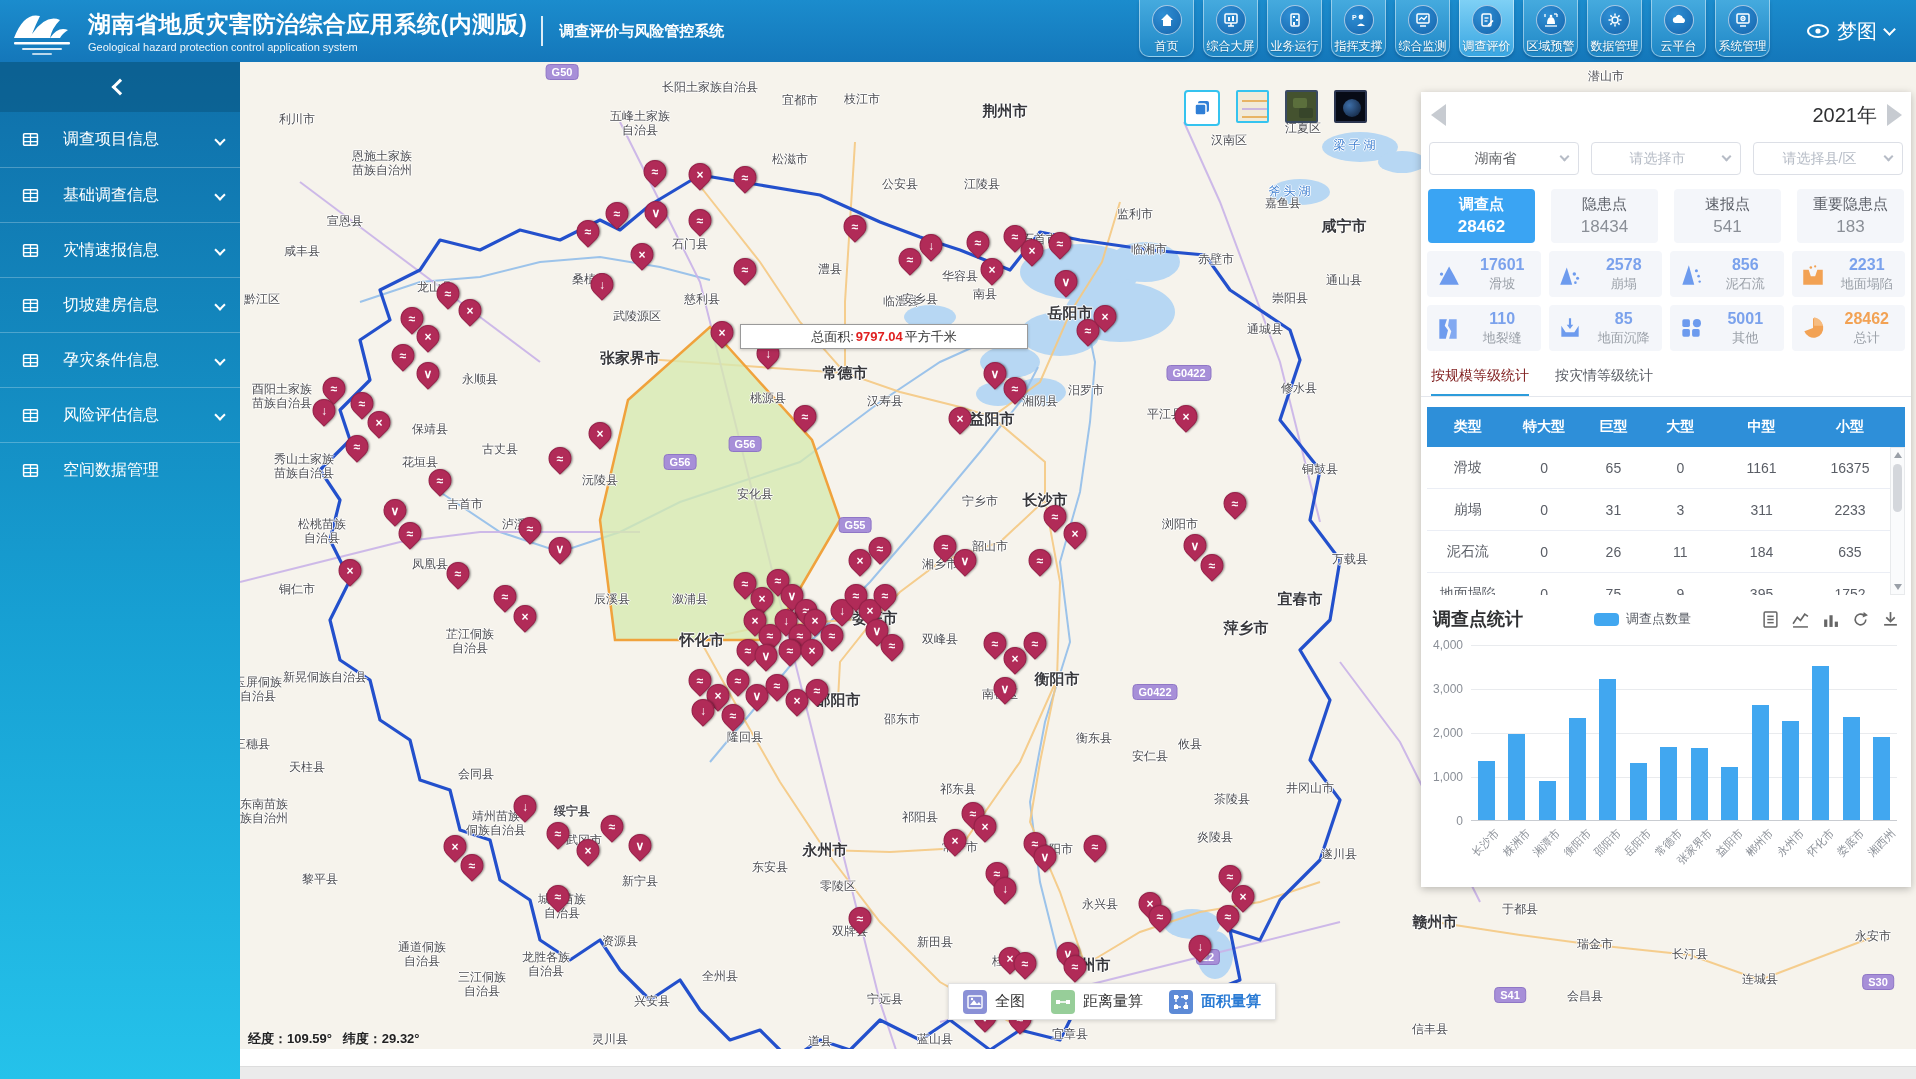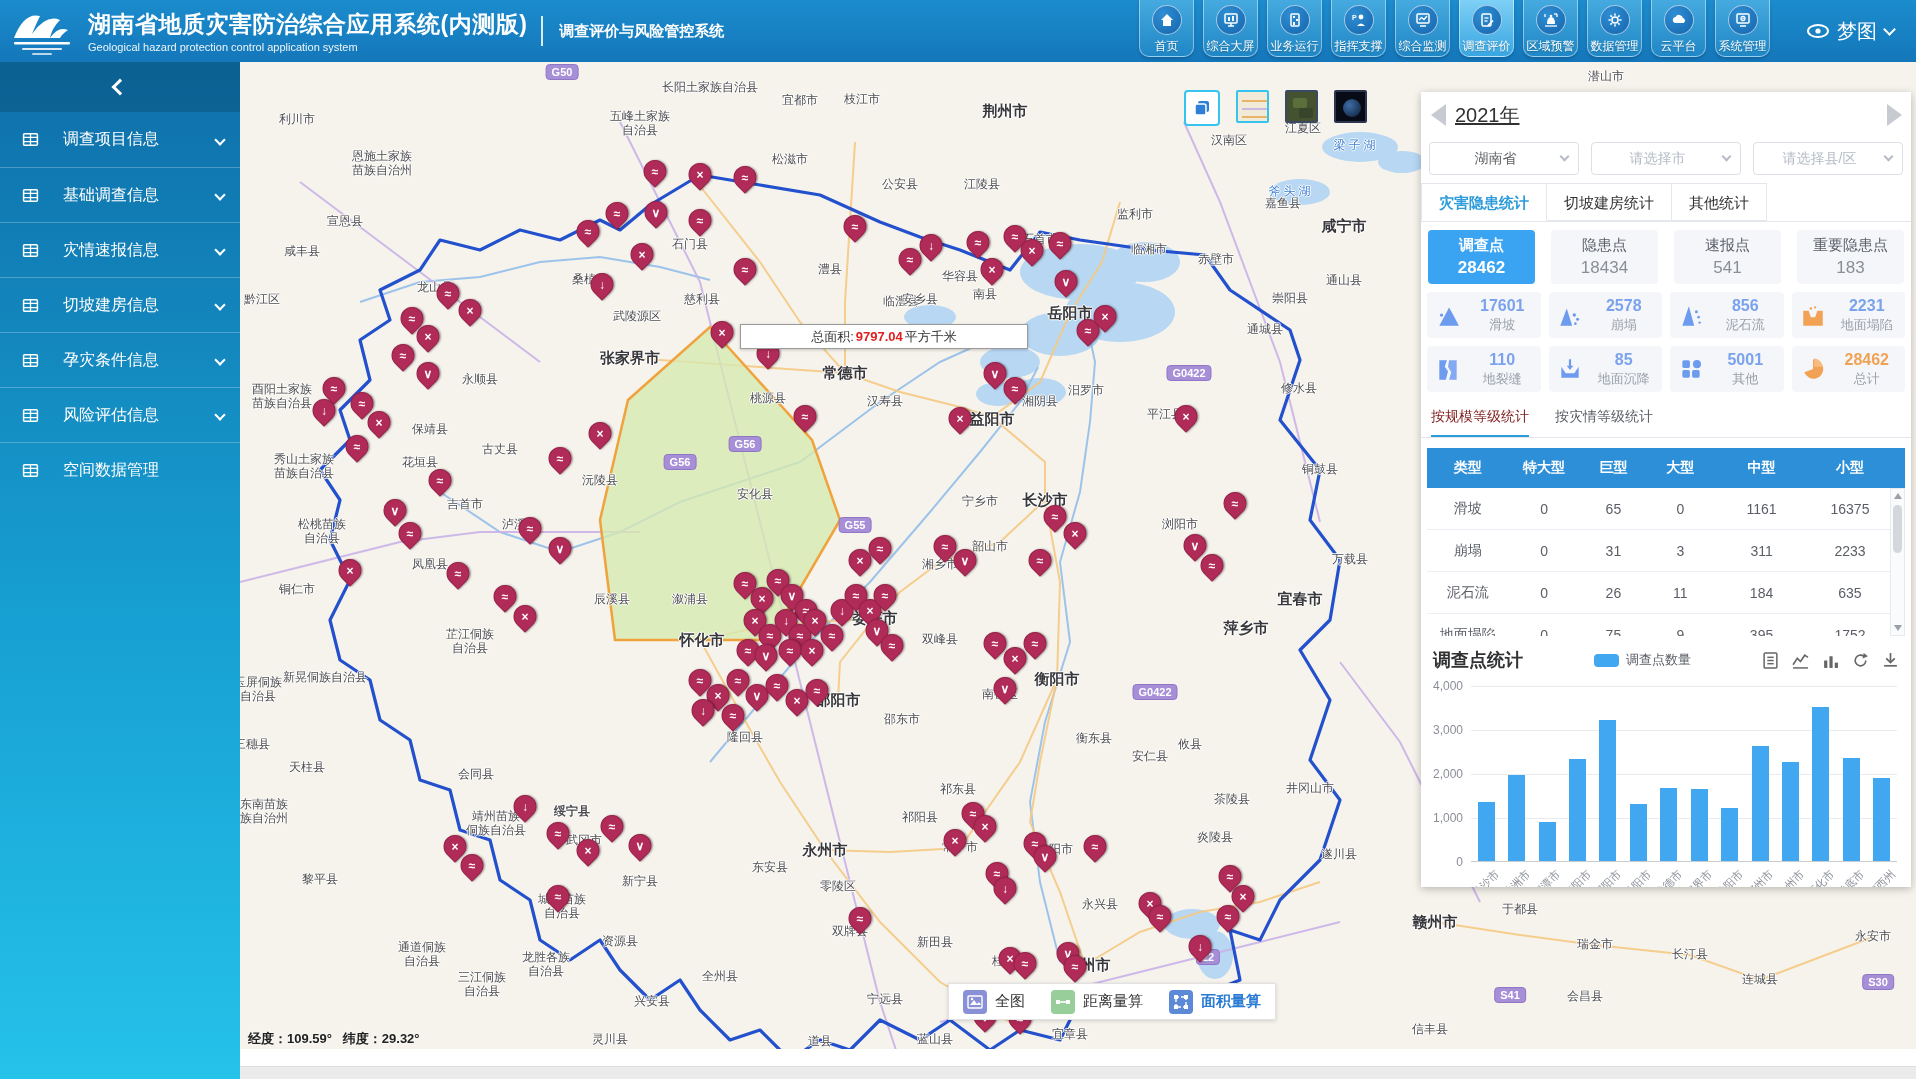--- a/index.html
+++ b/index.html
@@ -75,21 +75,21 @@
   .lt-globe:before { content:""; position:absolute; left:7px; top:7px; width:18px; height:18px; border-radius:50%;
                      background:radial-gradient(circle at 35% 35%,#3d6ea8,#0d1b33); }
 
   
   .panel { position:absolute; left:1421px; top:92px; width:490px; height:795px; background:#fff;
            box-shadow:0 2px 8px rgba(0,0,0,.25); z-index:45; overflow:hidden; }
   .yearbar { height:46px; display:flex; align-items:center; }
   .yr-arrow { width:34px; height:100%; display:flex; align-items:center; justify-content:center; cursor:pointer; }
   .tri-l { width:0; height:0; border-top:11px solid transparent; border-bottom:11px solid transparent; border-right:15px solid #c7cbd1; }
   .tri-r { width:0; height:0; border-top:11px solid transparent; border-bottom:11px solid transparent; border-left:15px solid #c7cbd1; }
-  .yr-text { flex:1; text-align:left; font-size:20px; color:#303133;text-decoration:underline; }
+  .yr-text { flex:1; text-align:right; font-size:20px; color:#303133; }
   .selrow { display:flex; justify-content:space-between; padding:4px 8px 6px; }
   .sel { width:150px; height:33px; border:1px solid #dcdfe6; border-radius:4px; display:flex; align-items:center;
          padding:0 10px 0 0; font-size:14px; color:#606266; cursor:pointer; }
   .sel span { flex:1; text-align:center; }
   .sel.muted span { color:#b6bcc6; }
   .sel .chev-dn { border-color:#b6bcc6; width:7px; height:7px; border-width:0 2px 2px 0; border-style:solid; }
   .ptabs { display:flex; border-bottom:1px solid #e4e7ed; padding-top:2px; }
   .ptab { padding:0 17px; height:38px; line-height:37px; font-size:15px; color:#303133; border:1px solid #e4e7ed;
           border-left:none; cursor:pointer; background:#fff; }
   .ptab:first-child { border-left:1px solid #e4e7ed; }
@@ -1032,25 +1032,20 @@
         </div>
         <div class="sel muted">
           <span>请选择市</span>
           <i class="chev-dn"></i>
         </div>
         <div class="sel muted">
           <span>请选择县/区</span>
           <i class="chev-dn"></i>
         </div>
       </div>
-    <div class="ptabs" id="ptabs">
-        <div class="ptab active">灾害隐患统计</div>
-        <div class="ptab">切坡建房统计</div>
-        <div class="ptab">其他统计</div>
-      </div>
     <div class="cards" id="cards">
         <div class="card active">
           <div class="cl">调查点</div>
           <div class="cv">28462</div>
         </div>
         <div class="card">
           <div class="cl">隐患点</div>
           <div class="cv">18434</div>
         </div>
         <div class="card">

